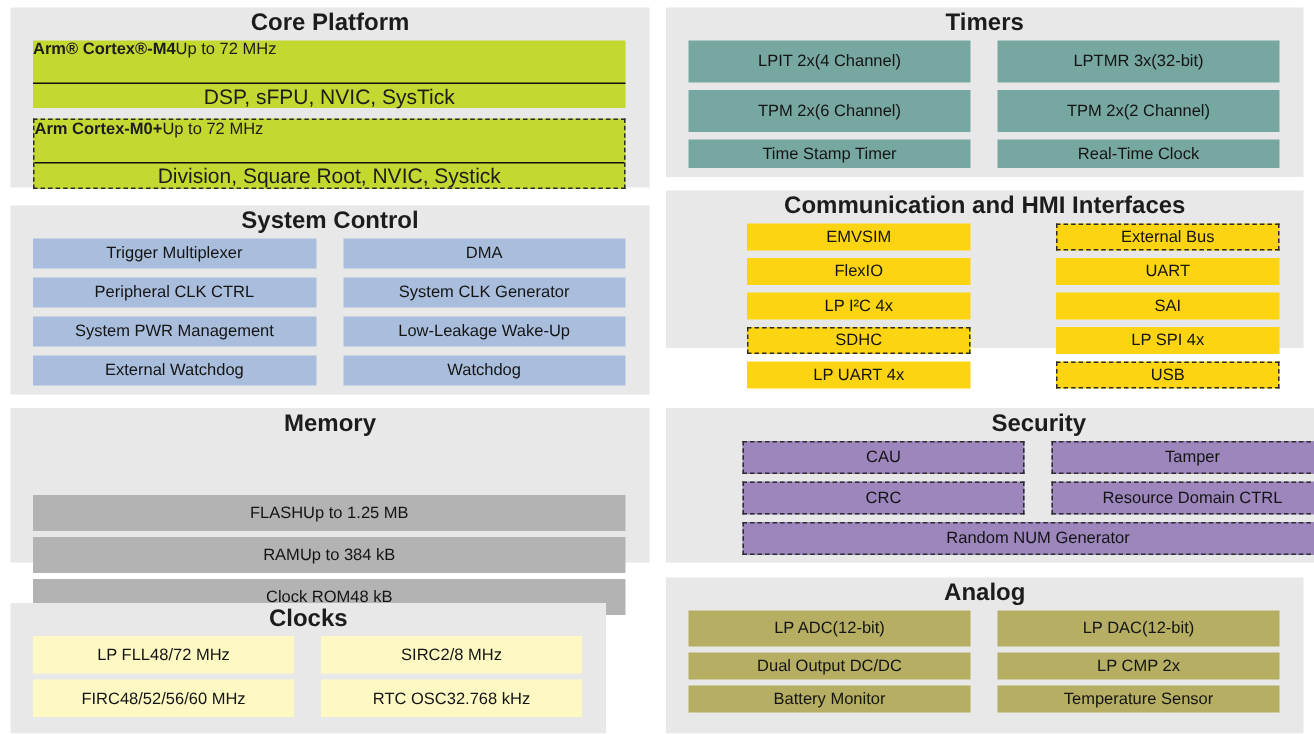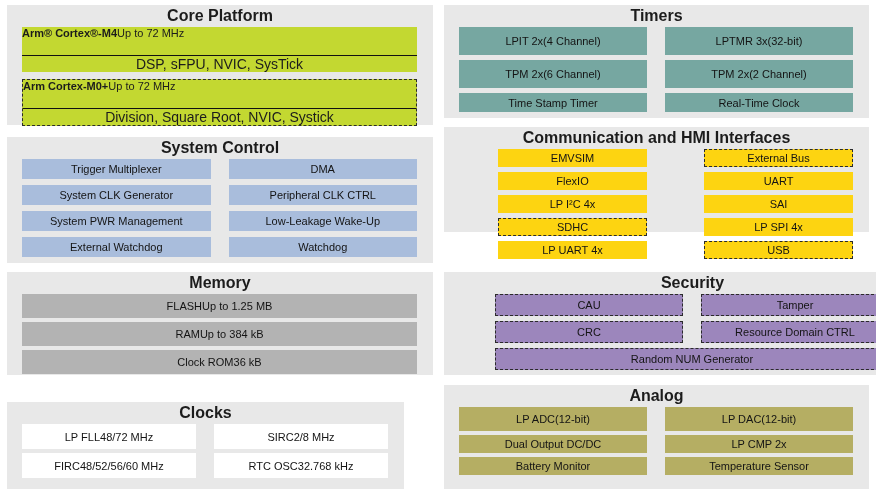--- a/index.html
+++ b/index.html
@@ -19,21 +19,21 @@
   #p-analog  {left:444px;top:385px; width:425px;height:108px;}
 
   .ptitle{
     margin:0;padding-top:4px;font-size:16px;font-weight:bold;
     text-align:center;color:#1c1c1c;line-height:13px;
   }
   .content{
     display:grid;grid-template-columns:1fr 1fr;
     column-gap:18px;padding:5px 16px 0 15px;
   }
-  .content.onecol{grid-template-columns:1fr;}
+  .content.onecol{grid-template-columns:1fr;margin-top:36px;}
   #p-sysctrl  .content{row-gap:6px;}
   #p-memory   .content{row-gap:4px;}
   #p-clocks   .content{row-gap:4px;}
   #p-timers   .content{row-gap:5px;}
   #p-comm     .content{row-gap:5px;}
   #p-security .content{row-gap:5px;}
   #p-analog   .content{row-gap:4px;}
 
   .blk{
     box-sizing:border-box;display:flex;flex-direction:row;
@@ -41,21 +41,21 @@
     font-size:11px;line-height:12px;color:#141414;
   }
   .h18{height:18px}.h19{height:19px}.h20{height:20px}
   .h22{height:22px}.h24{height:24px}.h25{height:25px}.h28{height:28px}
   .dashed{border:1px dashed #2b2b2b;}
   .span2{grid-column:1 / 3;}
 
   .bg-green {background:#c3d831;}
   .bg-blue  {background:#a9bddc;}
   .bg-gray  {background:#b3b3b3;}
-  .bg-orange{background:#ffffff;}
+  .bg-orange{background:#fef9c3;}
   .bg-teal  {background:#76a7a1;}
   .bg-yellow{background:#fdd411;margin-left:39px;}
   .bg-purple{background:#9c86bc;}
   .bg-olive {background:#b5ae63;}
 
   
   .cortex{box-sizing:border-box;margin:5px 16px 0 15px;text-align:center;}
   .cortex.m0{margin-top:7px;}
   .cx-top{height:28px;display:flex;flex-direction:row;justify-content:flex-start;
           font-size:11px;line-height:13px;}
@@ -83,43 +83,43 @@
       </div>
       <div class="cx-feat">Division, Square Root, NVIC, Systick</div>
     </div>
   </section>
 
   <section class="panel" id="p-sysctrl">
     <h2 class="ptitle">System Control</h2>
     <div class="content">
       <div class="blk bg-blue h20">Trigger Multiplexer</div>
       <div class="blk bg-blue h20">DMA</div>
+      <div class="blk bg-blue h20">Peripheral CLK CTRL</div>
       <div class="blk bg-blue h20">System CLK Generator</div>
-      <div class="blk bg-blue h20">Peripheral CLK CTRL</div>
       <div class="blk bg-blue h20">System PWR Management</div>
       <div class="blk bg-blue h20">Low-Leakage Wake-Up</div>
       <div class="blk bg-blue h20">External Watchdog</div>
       <div class="blk bg-blue h20">Watchdog</div>
     </div>
   </section>
 
   <section class="panel" id="p-memory">
     <h2 class="ptitle">Memory</h2>
     <div class="content onecol">
       <div class="blk bg-gray h24">
         <span>FLASH</span>
         <span>Up to 1.25 MB</span>
       </div>
       <div class="blk bg-gray h24">
         <span>RAM</span>
         <span>Up to 384 kB</span>
       </div>
       <div class="blk bg-gray h24">
         <span>Clock ROM</span>
-        <span>36 kB</span>
+        <span>48 kB</span>
       </div>
     </div>
   </section>
 
   <section class="panel" id="p-clocks">
     <h2 class="ptitle">Clocks</h2>
     <div class="content">
       <div class="blk bg-orange h25">
         <span>LP FLL</span>
         <span>48/72 MHz</span>

